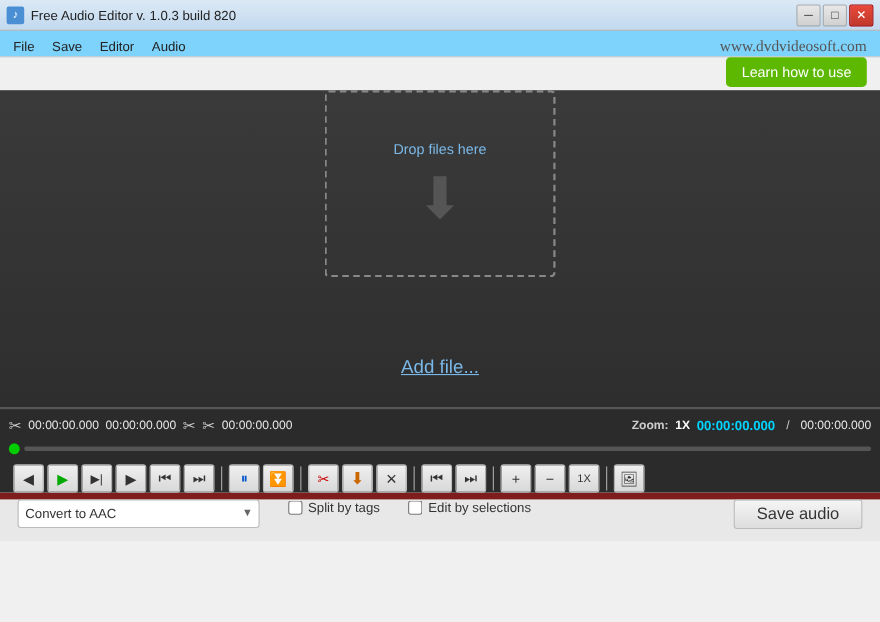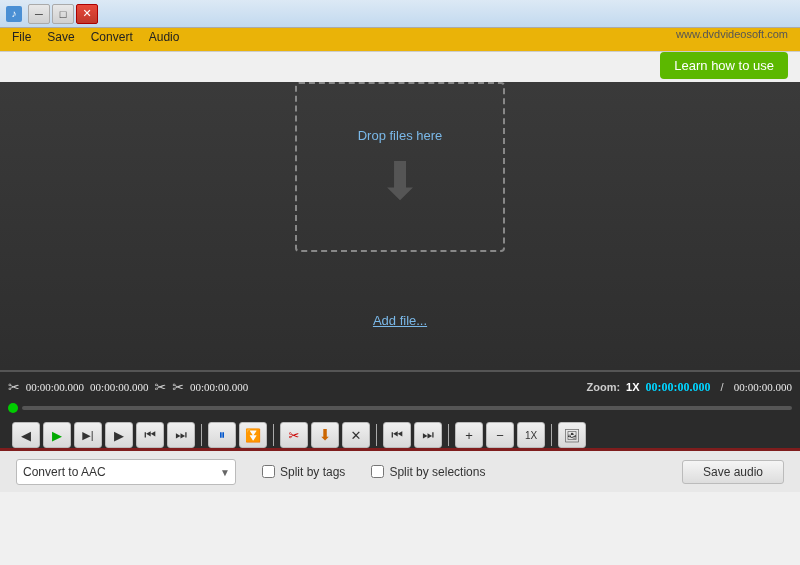--- a/index.html
+++ b/index.html
@@ -32,33 +32,33 @@
       cursor: pointer;
       display: flex; align-items: center; justify-content: center;
       font-size: 11px; color: #333;
       border-radius: 2px;
     }
     .title-btn.close { background: linear-gradient(to bottom, #e8483a, #c0392b); color: white; border-color: #a00; }
 
     
     #menubar {
       height: 24px;
-      background: #eab308;
+      background: #7dd3fc;
       border-bottom: 1px solid #ccc;
       display: flex;
-      align-items: flex-start;
+      align-items: flex-end;
       padding: 0 4px;
     }
     .menu-item {
       padding: 2px 8px;
       cursor: pointer;
       font-size: 12px;
       color: #222;
     }
-    #dvd-link { margin-left: auto; color: #555; font-size: 11px; padding-right: 8px; }
+    #dvd-link { margin-left: auto; color: #555; font-size: 14px; padding-right: 8px; font-family: Liberation Serif, serif; }
 
     
     #learn-btn-wrap {
       position: absolute;
       top: 52px;
       right: 12px;
     }
     #learn-btn {
       background: #5cb800;
       color: white;
@@ -98,46 +98,46 @@
       color: #7ab8e8;
       font-size: 13px;
     }
     #drop-arrow {
       color: #555;
       font-size: 52px;
       line-height: 1;
     }
     #add-file-link {
       position: absolute;
-      bottom: 42px;
+      bottom: 26px;
       left: 50%;
       transform: translateX(-50%);
       color: #7ab8e8;
-      font-size: 13px;
+      font-size: 17px;
       text-decoration: underline;
       cursor: pointer;
     }
 
     
     #timeline-area {
       height: 78px;
       background: #2b2b2b;
       border-top: 2px solid #555;
       padding: 4px 8px;
     }
     #timeline-top {
       display: flex;
       align-items: center;
       height: 22px;
       font-size: 11px;
       color: #e8e8e8;
       gap: 6px;
     }
     .scissors-icon { color: #ccc; font-size: 14px; }
-    .time-display { font-family: Liberation Serif, serif; font-size: 11px; color: #e8e8e8; }
+    .time-display { font-family: Liberation Sans, sans-serif; font-size: 11px; color: #e8e8e8; }
     .time-display.bold { color: #00d4ff; font-weight: bold; font-size: 12px; }
     #zoom-label { color: #ccc; margin-left: auto; font-weight: bold; }
     #zoom-val { color: #fff; font-weight: bold; }
 
     
     #scrubber-row {
       display: flex;
       align-items: center;
       height: 16px;
       margin: 2px 0;
@@ -188,23 +188,23 @@
     .tb-sep {
       width: 1px; height: 22px;
       background: #aaa;
       margin: 0 3px;
     }
 
     
     #bottom-bar {
       height: 44px;
       background: #e8e8e8;
-      border-top: 3px solid #7f1d1d;
-      display: flex;
-      align-items: center;
+      border-top: 6px solid #7f1d1d;
+      display: flex;
+      align-items: flex-start;
       padding: 0 16px;
       gap: 14px;
     }
     #convert-select {
       width: 220px;
       height: 26px;
       border: 1px solid #bbb;
       border-radius: 3px;
       background: white;
       font-size: 12px;
@@ -236,43 +236,44 @@
     }
     .checkbox-group input[type=checkbox] {
       cursor: pointer;
     }
     #save-btn {
       margin-left: auto;
       padding: 4px 20px;
       background: linear-gradient(to bottom, #f5f5f5, #ddd);
       border: 1px solid #bbb;
       border-radius: 3px;
-      font-size: 12px;
+      font-size: 15px;
       cursor: pointer;
       color: #333;
     }
   </style>
 </head>
 <body>
 
 <div id="titlebar">
   <div id="titlebar-icon">
     <span>♪</span>
   </div>
+  <span id="titlebar-title">Free Audio Editor v. 1.0.3 build 820</span>
   <div id="titlebar-controls">
     <div class="title-btn">─</div>
     <div class="title-btn">□</div>
     <div class="title-btn close">✕</div>
   </div>
 </div>
 
 <div id="menubar">
   <span class="menu-item">File</span>
   <span class="menu-item">Save</span>
-  <span class="menu-item">Convert</span>
+  <span class="menu-item">Editor</span>
   <span class="menu-item">Audio</span>
   <span id="dvd-link">www.dvdvideosoft.com</span>
 </div>
 
 <div id="learn-btn-wrap">
   <button id="learn-btn">Learn how to use</button>
 </div>
 
 <div id="main-area">
   <div id="drop-zone">
@@ -342,17 +343,17 @@
     <span class="select-arrow">▼</span>
   </div>
 
   <label class="checkbox-group">
     <input type="checkbox" style="">
     <span>Split by tags</span>
   </label>
 
   <label class="checkbox-group">
     <input type="checkbox" style="">
-    <span>Split by selections</span>
+    <span>Edit by selections</span>
   </label>
 
   <button id="save-btn">Save audio</button>
 </div>
 
 </body></html>

